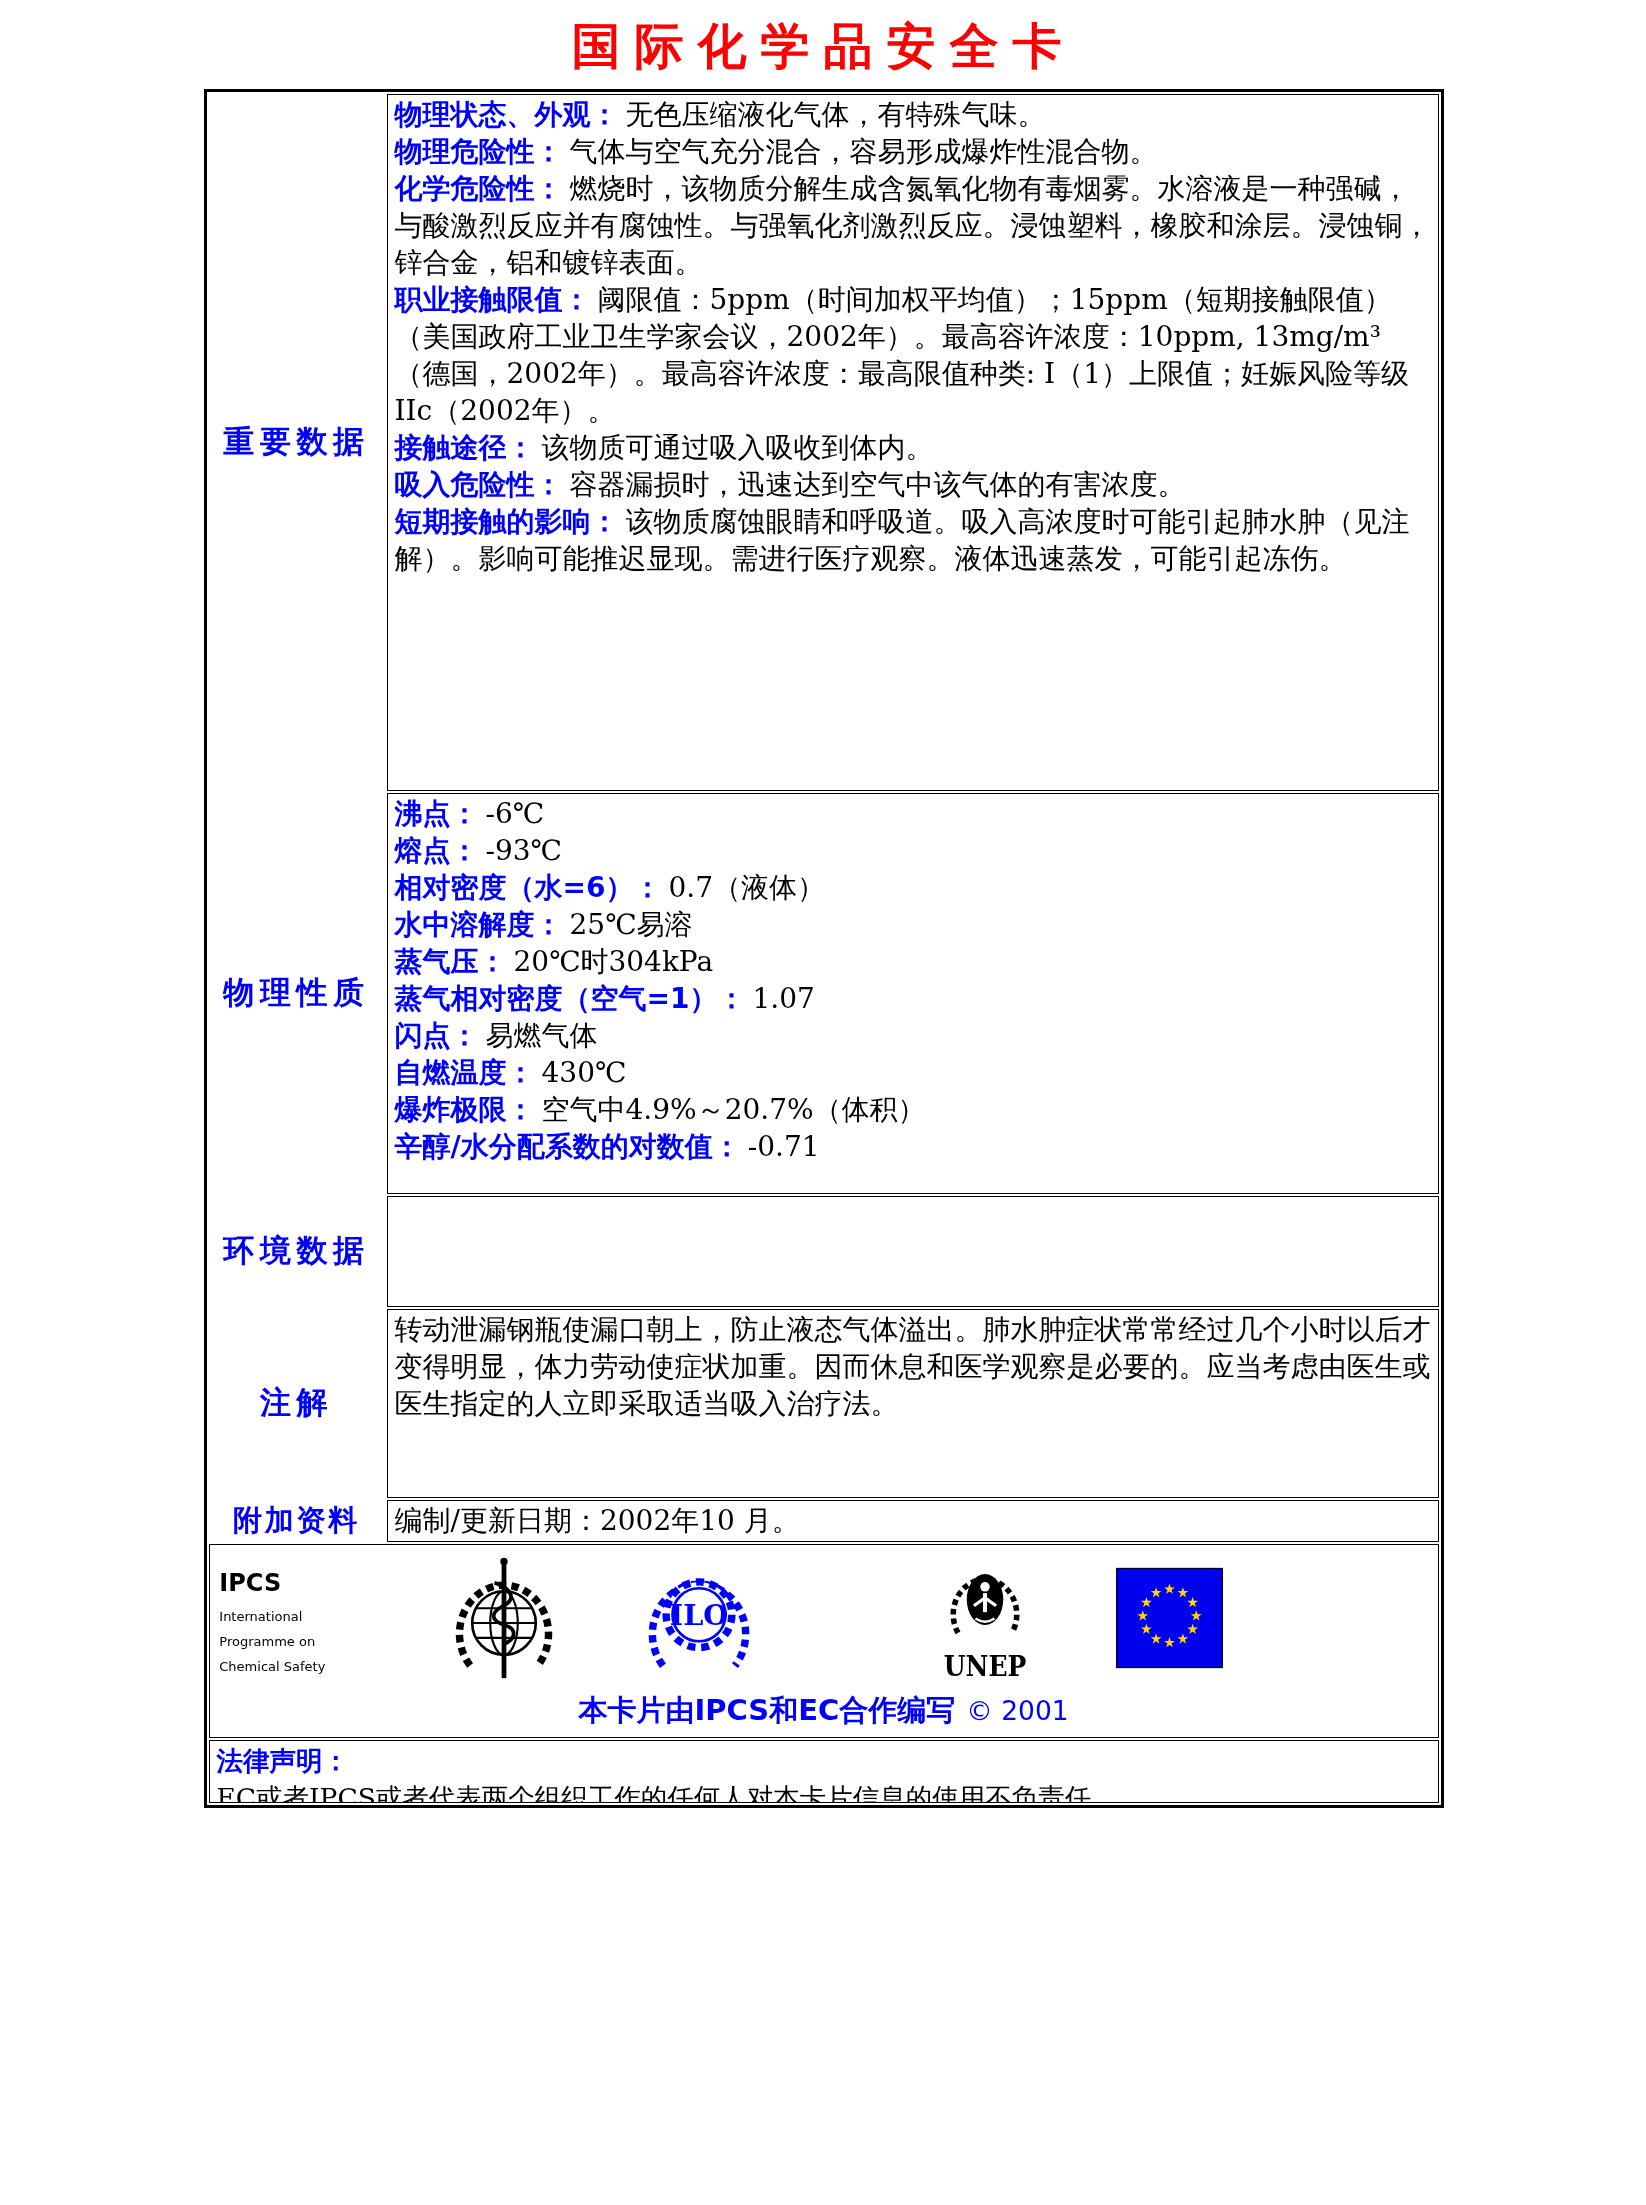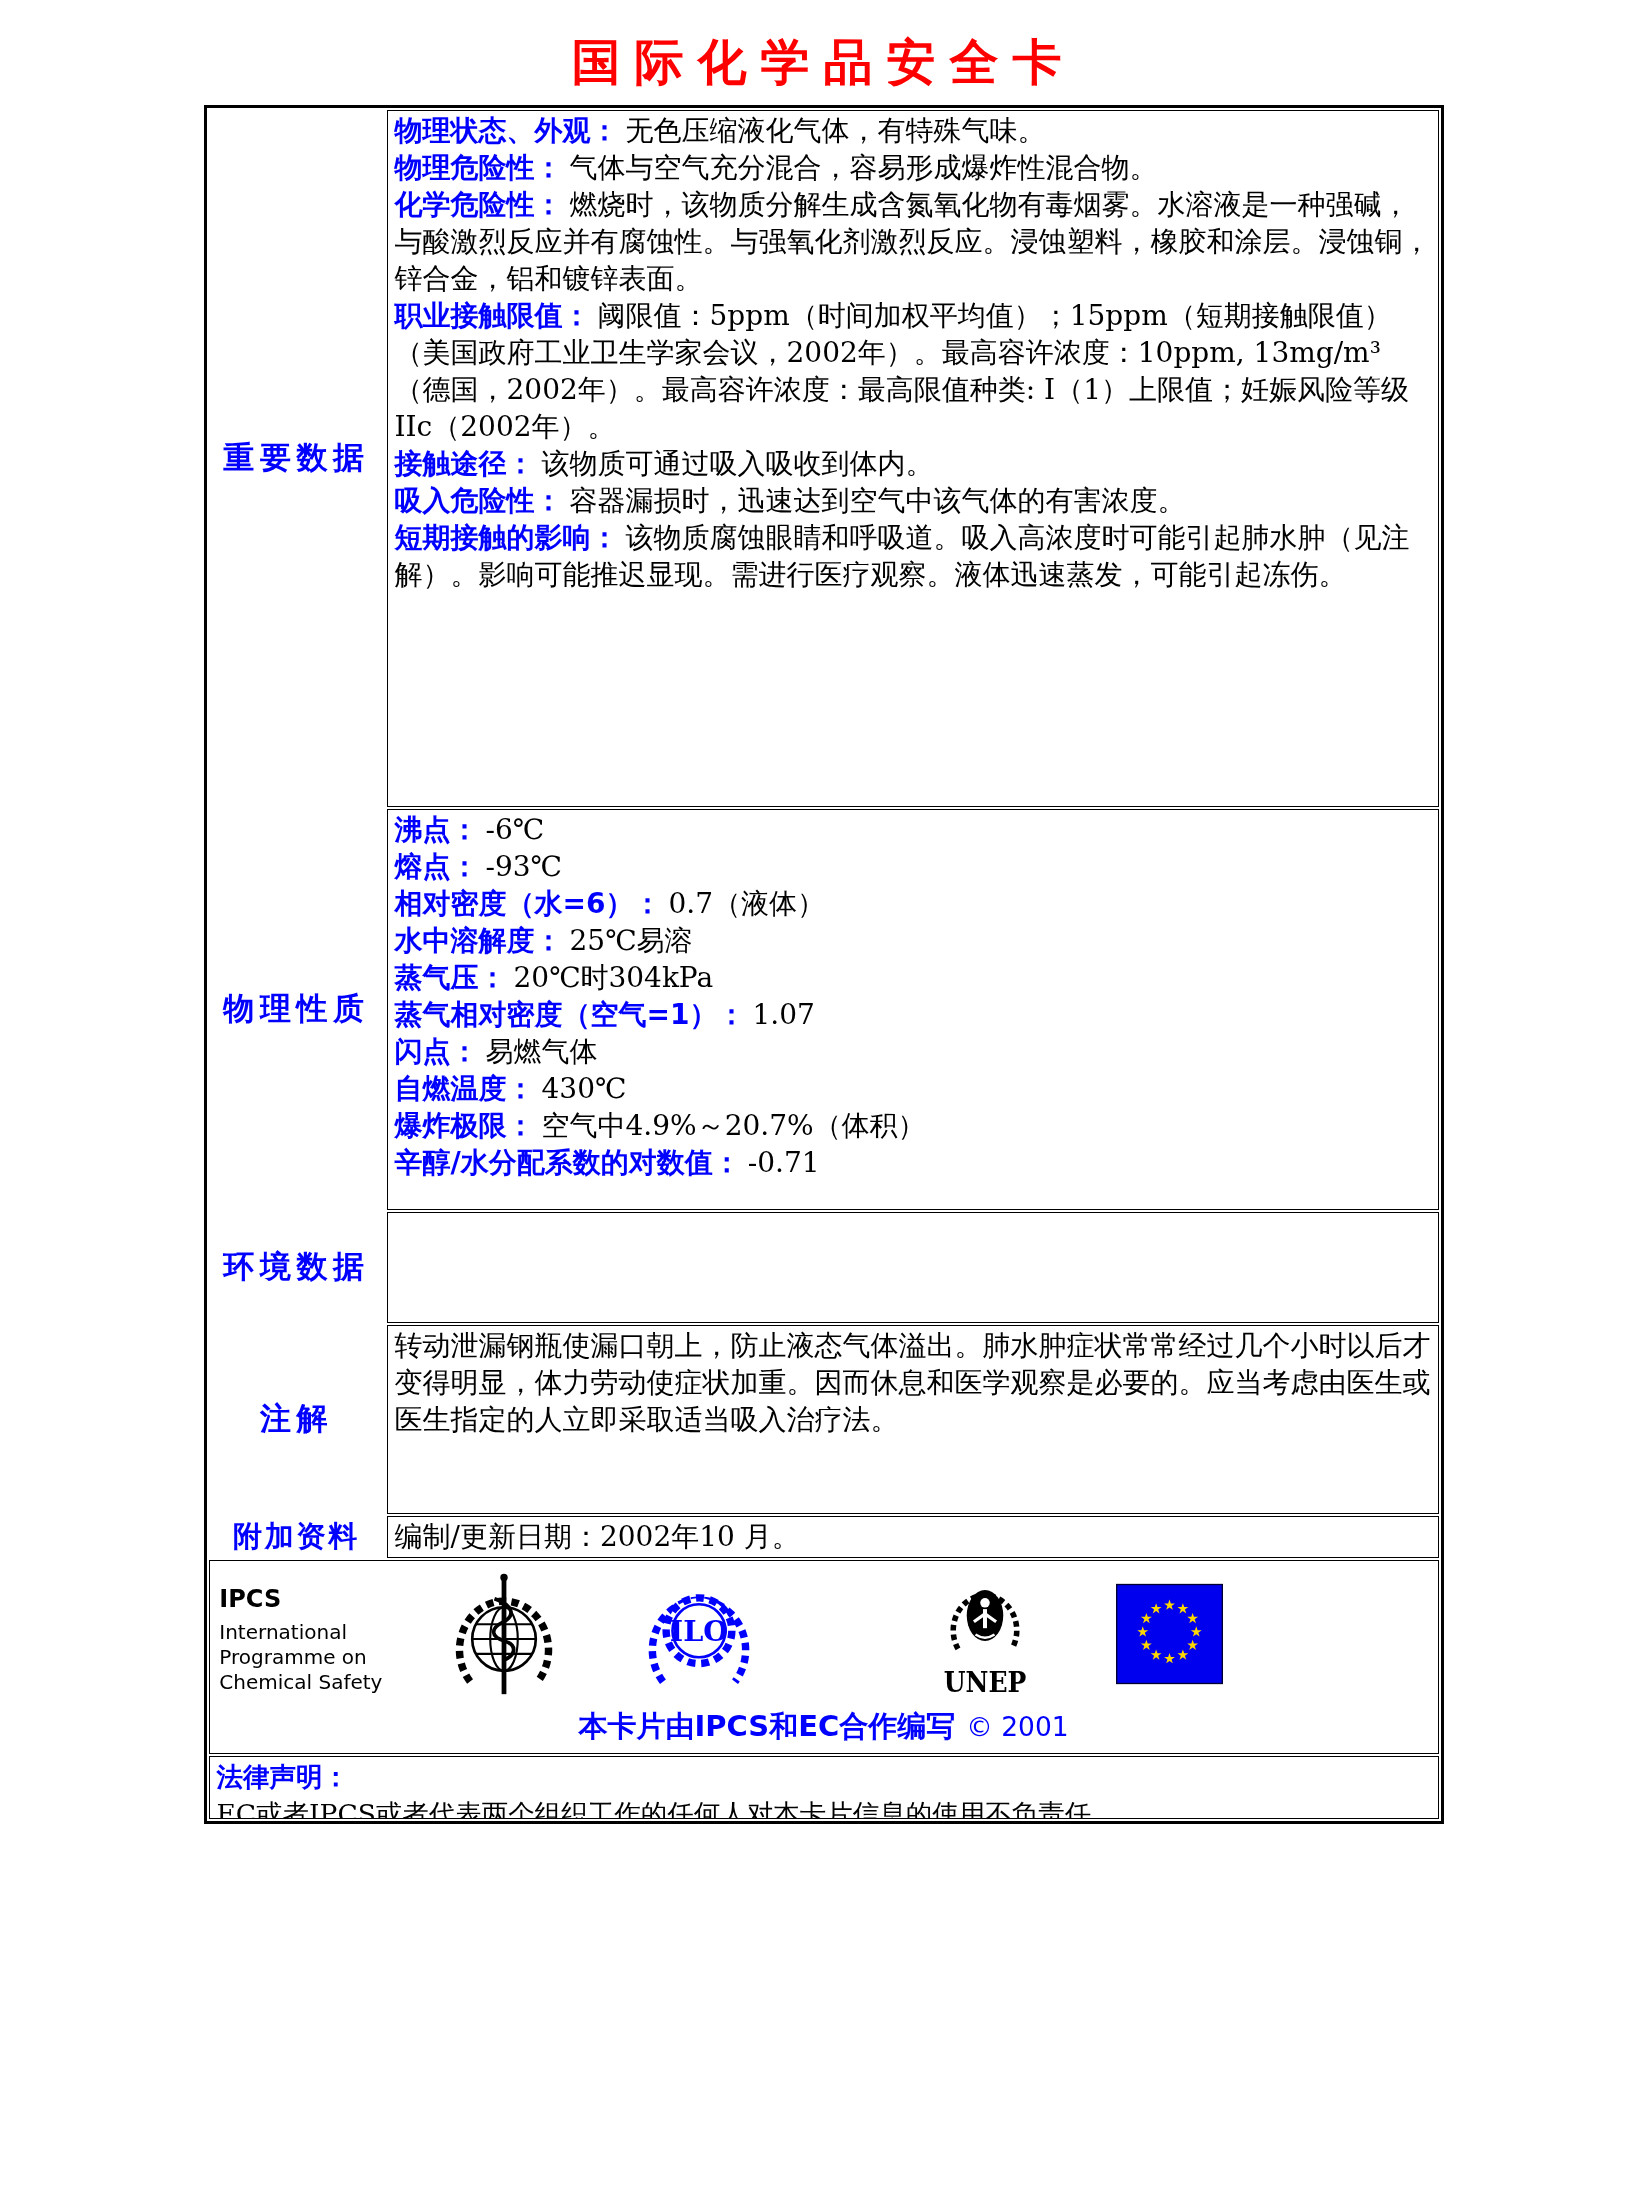--- a/index.html
+++ b/index.html
@@ -11,21 +11,20 @@
   .page-title {
     text-align: center;
     color: #FF0000;
     font-family: "DejaVu Sans", sans-serif;
     font-weight: bold;
     font-size: 49px;
     letter-spacing: 14px;
     padding-top: 19.5px;
     line-height: 54px;
     height: 54px;
-    margin-top: 16px;
   }
   table.card {
     width: 1240px;
     margin: 15.3px auto 0 auto;
     border: 3.5px solid #000;
     border-collapse: separate;
     border-spacing: 2.1px;
     table-layout: fixed;
     background: #fff;
   }
@@ -59,21 +58,21 @@
     margin-right: 7px;
   }
   .hval { font-size: 29px; color: #000; }
   .chem-name { font-size: 29px; color: #000; }
   .logos-cell { position: relative; padding: 0; }
   .ipcs-block {
     position: absolute; left: 9.8px; top: 24px;
     font-family: "DejaVu Sans", sans-serif; color: #000;
   }
   .ipcs-acronym { font-size: 24px; font-weight: bold; margin-bottom: 7px; }
-  .ipcs-line { font-size: 20px; line-height: 25px; }
+  .ipcs-line { font-size: 13px; line-height: 25px; }
   .logo { position: absolute; }
   .logo-who { left: 241px; top: 9.8px; }
   .logo-ilo { left: 436px; top: 14px; }
   .logo-unep { left: 731px; top: 9.8px; }
   .logo-eu { left: 906px; top: 22px; }
   .credit-line {
     position: absolute; left: 0; right: 0; bottom: 5.6px;
     text-align: center; color: #0000FF;
   }
   .credit-main {

